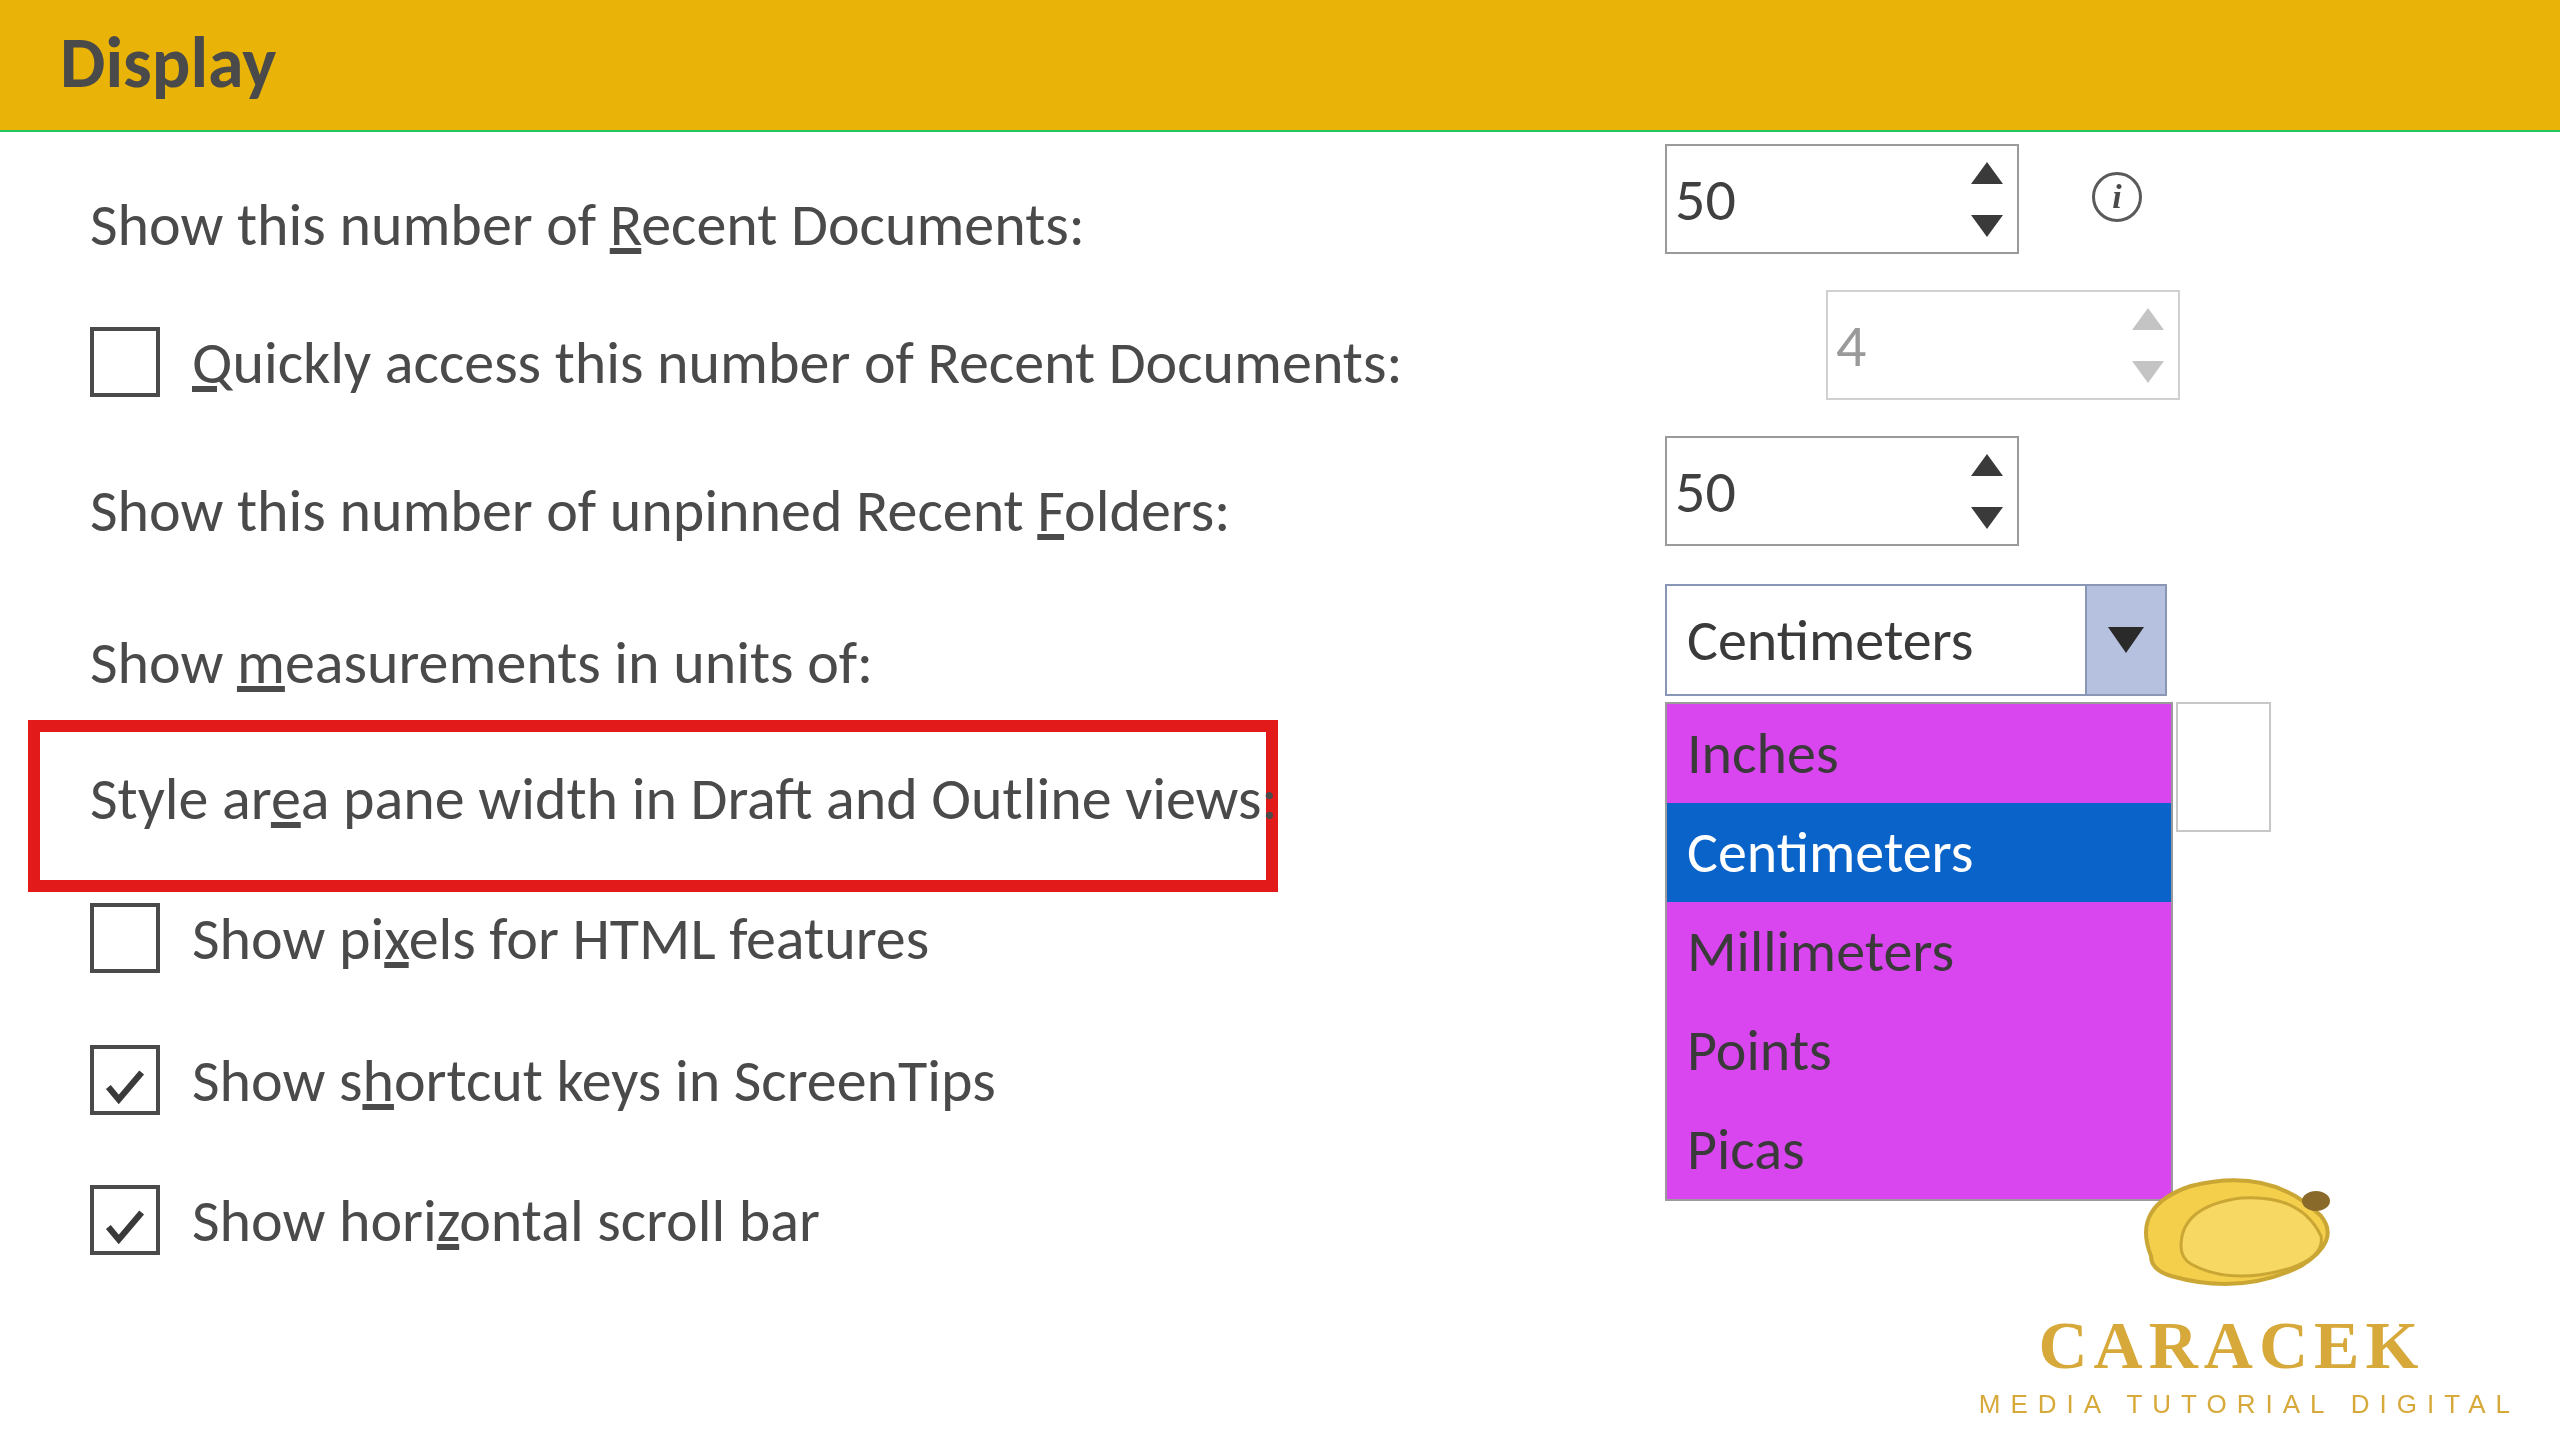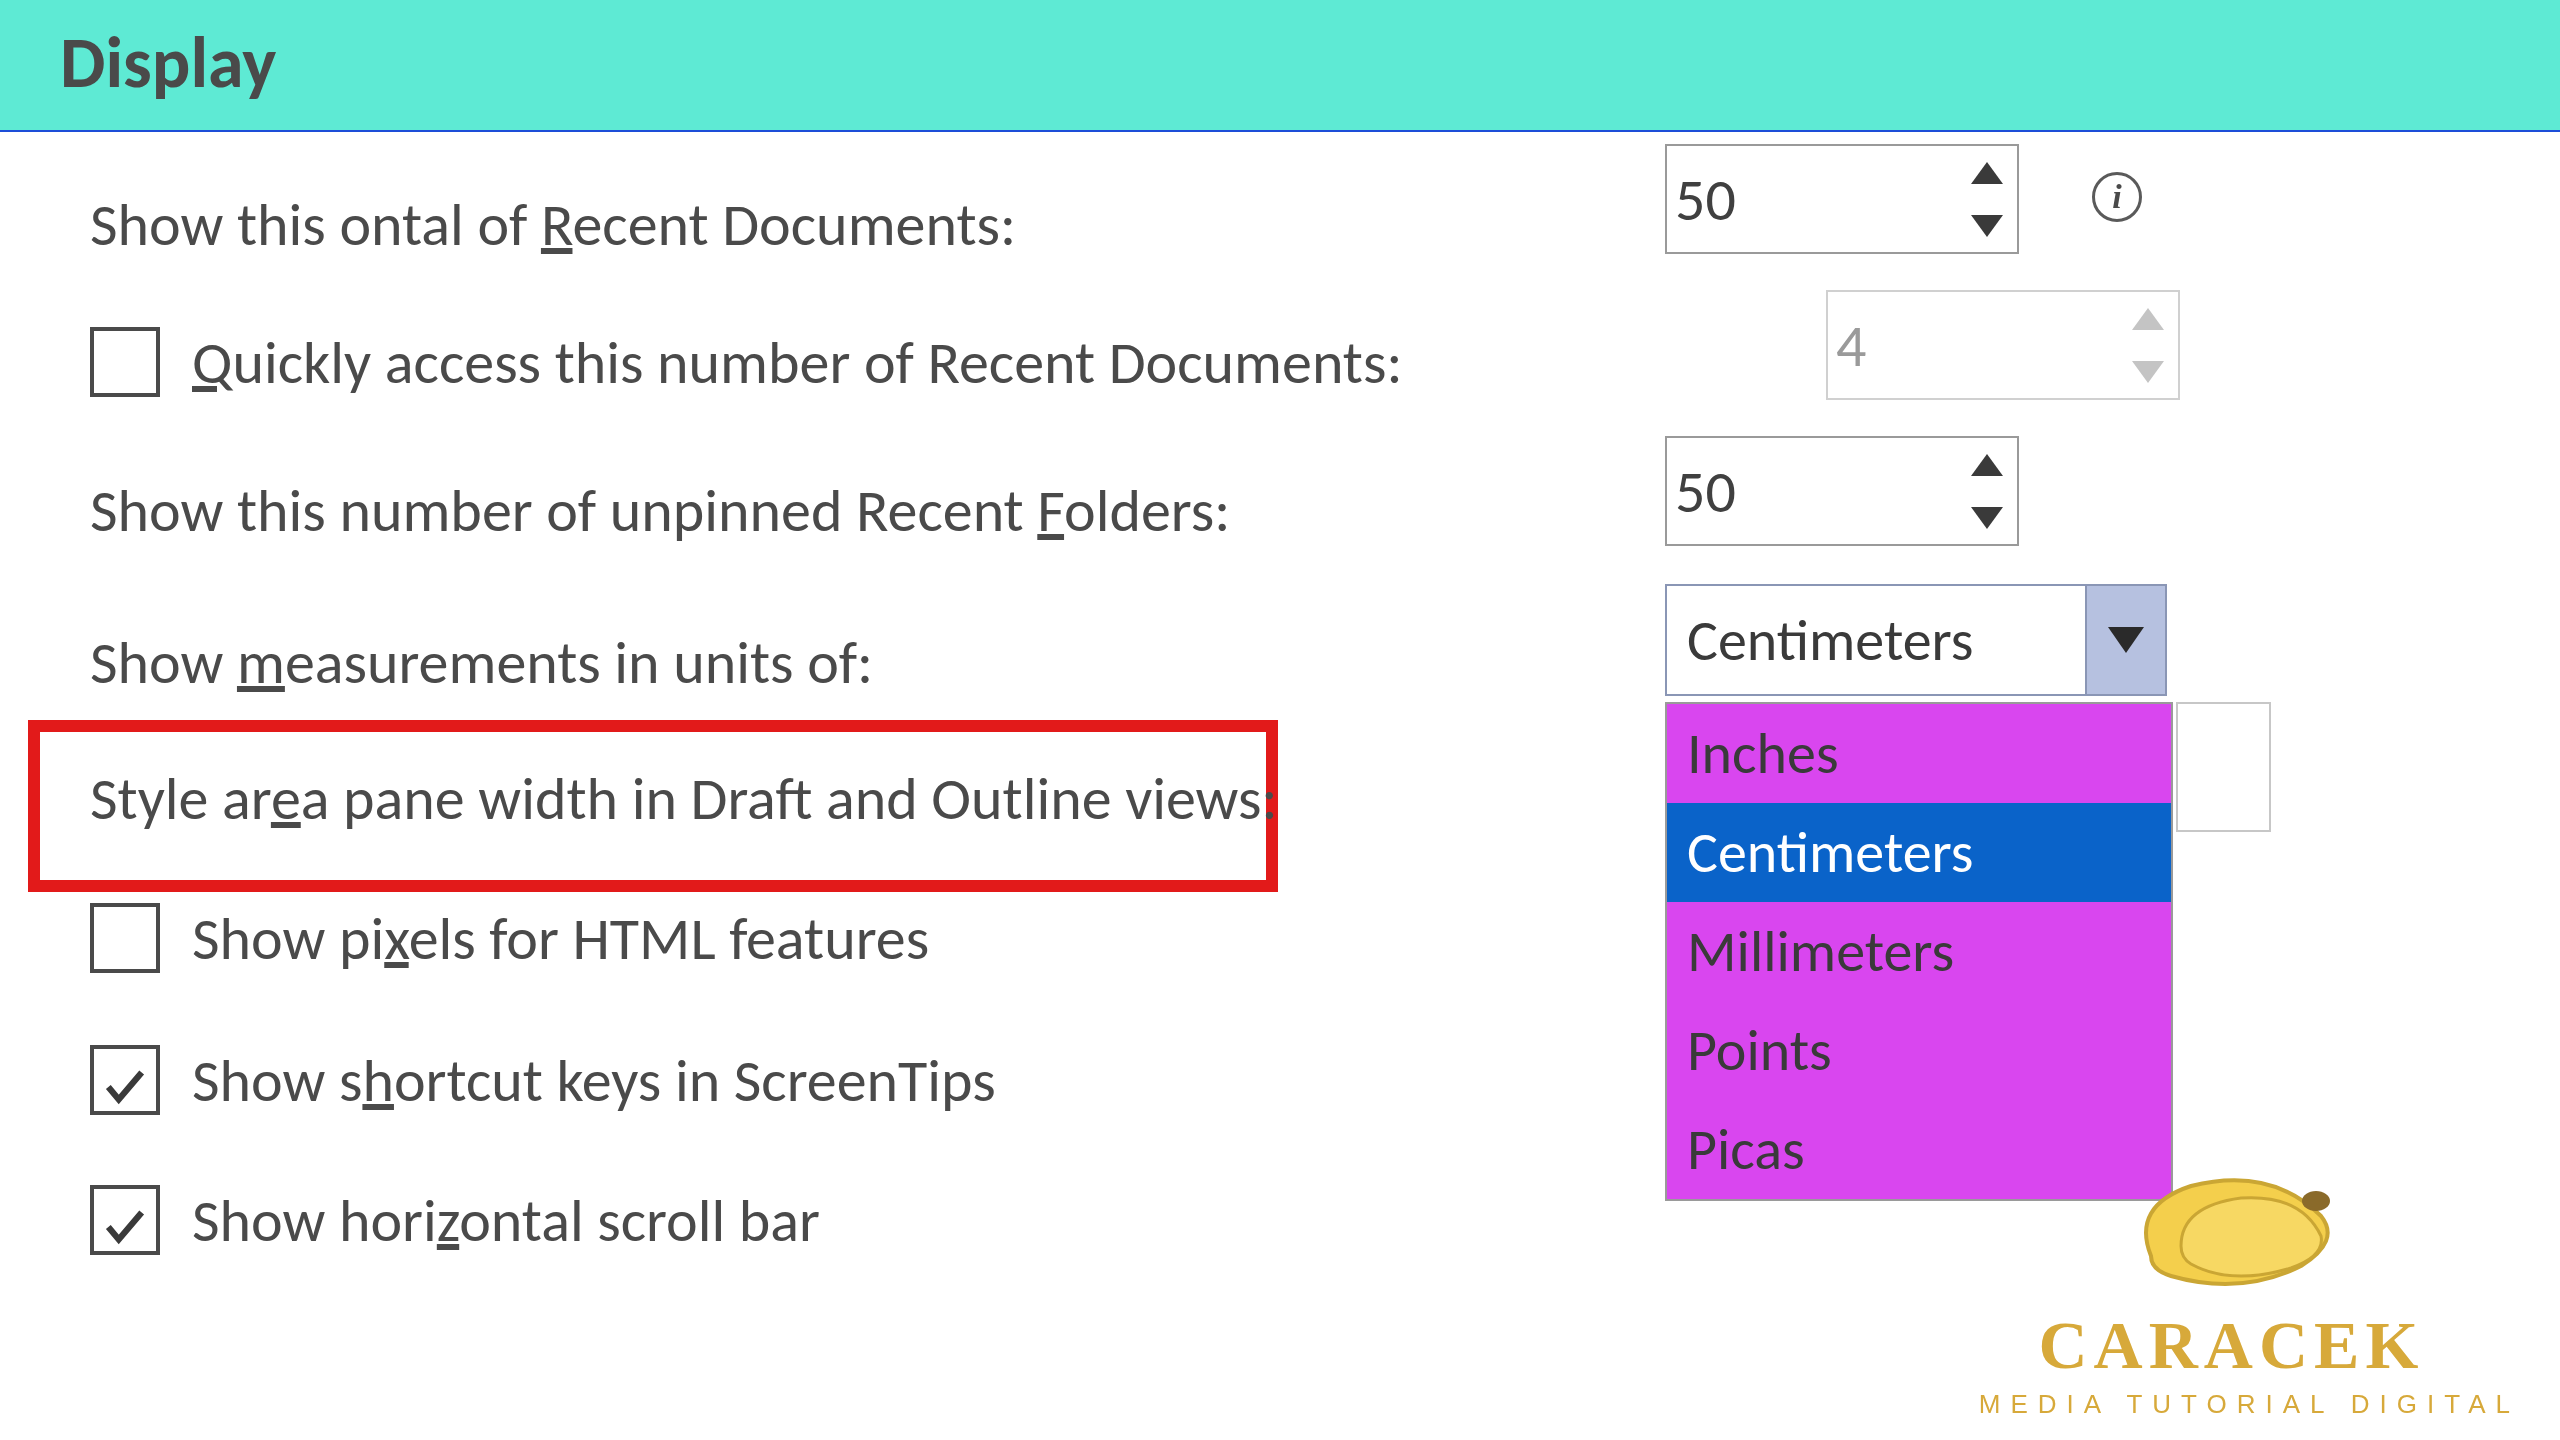--- a/index.html
+++ b/index.html
@@ -1,19 +1,19 @@
 <!DOCTYPE html>
 <html><head>
 <meta charset="utf-8">
 <style>
   * { box-sizing: border-box; margin: 0; padding: 0; }
   html, body { width: 2560px; height: 1440px; font-family: "Segoe UI", Calibri, sans-serif; background: #ffffff; overflow: hidden; }
   .section-header {
-    background: #5eead4;
-    border-bottom: 2px solid #1d4ed8;
+    background: #eab308;
+    border-bottom: 2px solid #22c55e;
     padding: 18px 40px 24px 60px;
     font-size: 72px;
     font-weight: 700;
     color: #4a4a4a;
   }
   .content {
     padding: 48px 0 0 90px;
     color: #404040;
     font-size: 60px;
     position: relative;
@@ -196,21 +196,21 @@
 <div class="section-header">
   <span>Display</span>
 </div>
 
 <div class="content">
 
   <div class="highlight-box"></div>
 
   <div class="row row1">
     <span class="label">
-      <span>Show this ontal of </span><span class="underline-letter">R</span><span>ecent Documents:</span>
+      <span>Show this number of </span><span class="underline-letter">R</span><span>ecent Documents:</span>
     </span>
   </div>
   <div class="spinner col-input-1" style="top:12px">
     <div class="spinner-value">50</div>
     <div class="spinner-arrows">
       <div class="spinner-arrow">
           <div class="tri-up"></div>
         </div>
       <div class="spinner-arrow">
           <div class="tri-down"></div>

